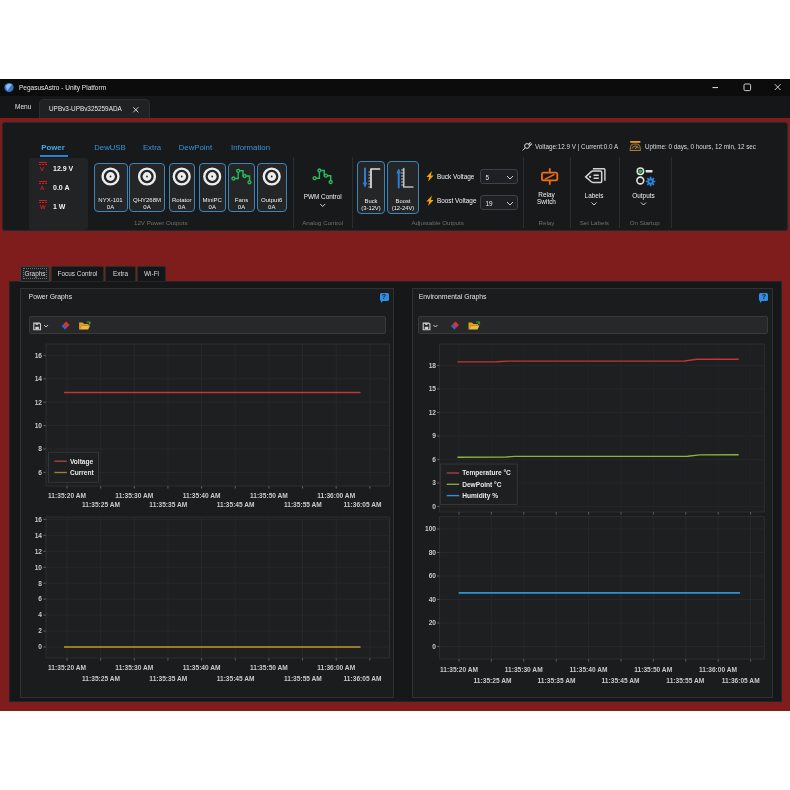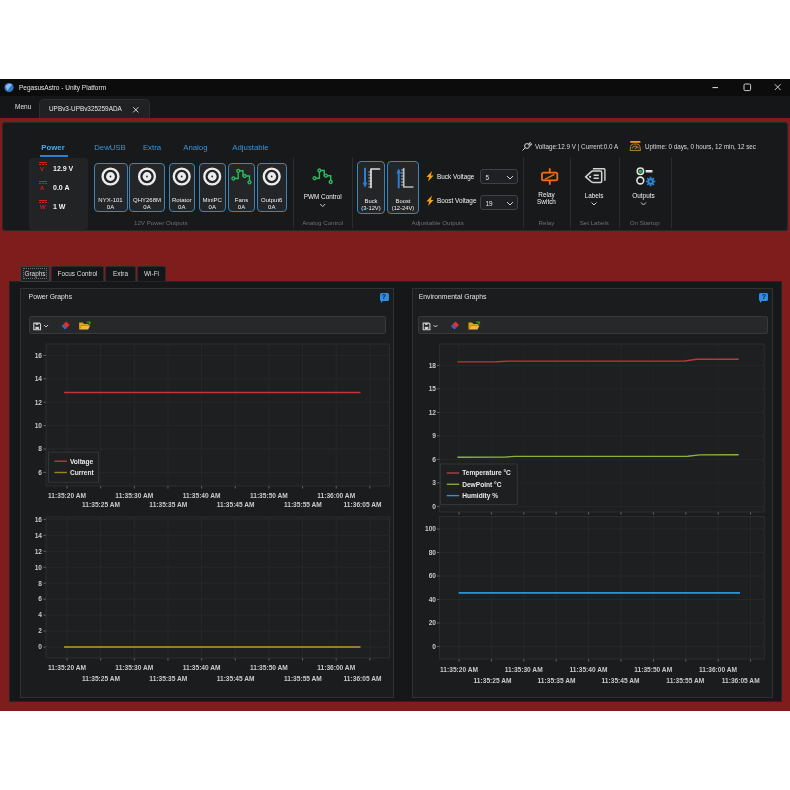--- a/index.html
+++ b/index.html
@@ -51,22 +51,22 @@
         </svg>
     </div>
   </div>
 
   <div id="ribbon">
 
     <div class="rtab" style="left:51px;color:#4aa9ec;font-weight:bold">Power</div>
     <div class="rtab" style="left:100px">Dew</div>
     <div class="rtab" style="left:115.7px">USB</div>
     <div class="rtab" style="left:150px">Extra</div>
-    <div class="rtab" style="left:193.4px">Analog</div>
-    <div class="rtab" style="left:248.5px">Adjustable</div>
+    <div class="rtab" style="left:193.4px">DewPoint</div>
+    <div class="rtab" style="left:248.5px">Information</div>
     <div class="abs" style="left:38px;top:32.5px;width:28px;height:2.4px;background:#2a80d4"></div>
 
     <svg style="left:519px;top:17px" width="268" height="14">
       <g stroke="#d8d8d8" fill="none" stroke-width="1">
         <path d="M1.5 11.5 L4.2 8.8"></path>
         <circle cx="6" cy="7" r="2.4"></circle>
         <path d="M7.7 5.3 L9.6 3.4 M9 6.6 L10.9 4.7" stroke-width="1.1"></path>
       </g>
       <text x="14" y="10" font-size="6.3" fill="#dadada">Voltage:12.9 V | Current:0.0 A</text>
       <rect x="109.2" y="2" width="10.2" height="1.8" fill="#e8981c"></rect>

